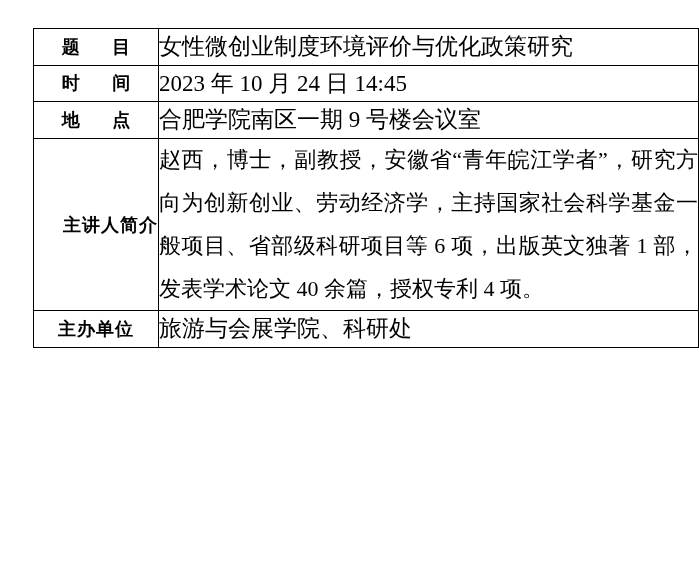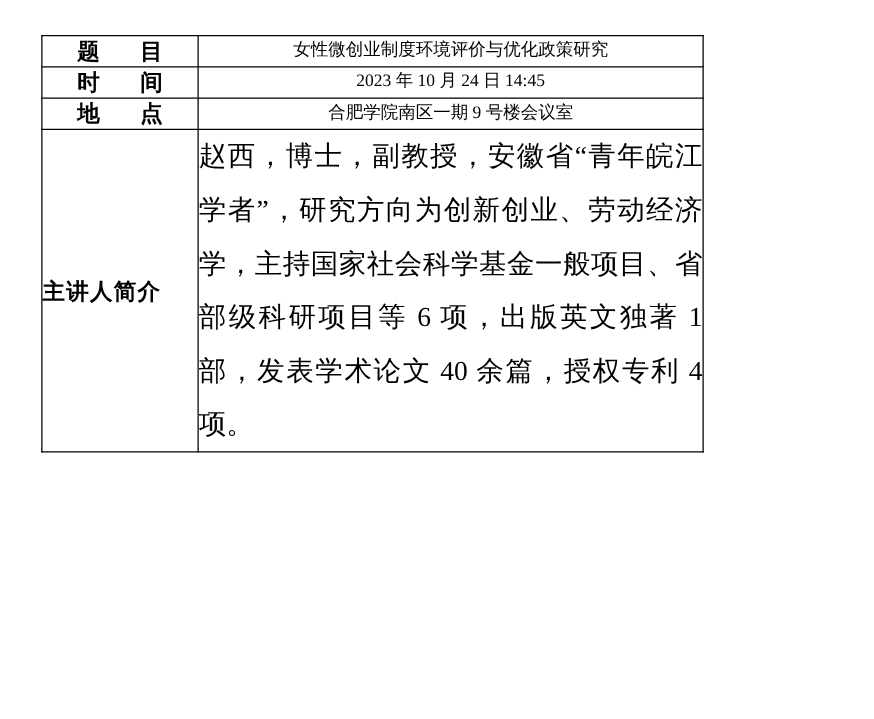--- a/index.html
+++ b/index.html
@@ -16,21 +16,21 @@
   .page {
     position: relative;
     width: 699px;
     height: 575px;
     box-sizing: border-box;
   }
   .info-table {
     position: absolute;
     left: 33px;
     top: 28px;
-    width: 530px;
+    width: 666px;
     border-collapse: collapse;
     table-layout: fixed;
   }
   .info-table td {
     border: 1px solid #000000;
     vertical-align: middle;
     padding: 0;
   }
   .label-cell {
     width: 124px;
@@ -40,29 +40,29 @@
     letter-spacing: 1px;
     padding: 11px 4px;
     font-family: "Liberation Serif", "DejaVu Serif", serif;
   }
   .label-spread {
     display: inline-block;
     letter-spacing: 14px;
     text-indent: 14px;
   }
   .value-cell {
-    font-size: 14px;
+    font-size: 23px;
     padding: 11px 8px 11px 14px;
-    text-align: center;
+    text-align: left;
     line-height: 1.55;
   }
   .bio-label {
     font-size: 18px;
     font-weight: 700;
-    text-align: left;
+    text-align: right;
     vertical-align: middle;
   }
   .bio-cell {
     font-size: 22px;
     padding: 13px 12px 13px 14px;
     line-height: 1.95;
     text-align: justify;
     text-justify: inter-ideograph;
   }
   .bio-cell p {
@@ -92,15 +92,19 @@
           <span class="label-spread">地 点</span>
         </td>
         <td class="value-cell">合肥学院南区一期 9 号楼会议室</td>
       </tr>
       <tr>
         <td class="label-cell bio-label">主讲人简介</td>
         <td class="bio-cell">
           <p>赵西，博士，副教授，安徽省“青年皖江学者”，研究方向为创新创业、劳动经济学，主持国家社会科学基金一般项目、省部级科研项目等 6 项，出版英文独著 1 部，发表学术论文 40 余篇，授权专利 4 项。</p>
         </td>
       </tr>
+      <tr>
+        <td class="label-cell">主办单位</td>
+        <td class="value-cell">旅游与会展学院、科研处</td>
+      </tr>
     </tbody>
   </table>
 </div>
 
 </body></html>

